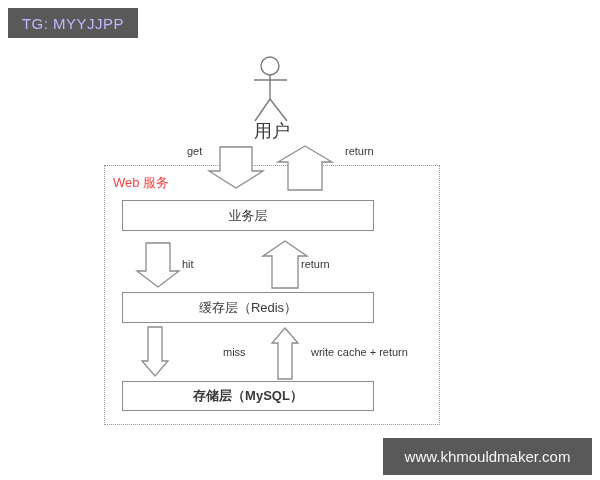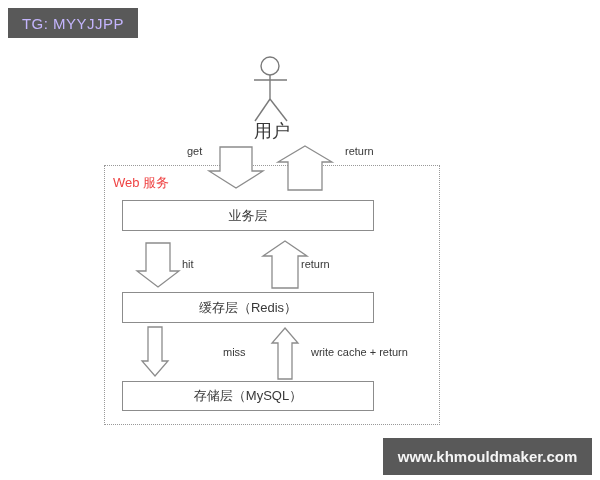--- a/index.html
+++ b/index.html
@@ -11,38 +11,38 @@
   }
   .badge {
     position:absolute; left:8px; top:8px; width:130px; height:30px;
     background:#595959; color:#c4b5fd; font-size:15px;
     display:flex; align-items:center; justify-content:center;
     letter-spacing:0.5px;
   }
   .watermark {
     position:absolute; left:383px; top:438px; width:209px; height:37px;
     background:#595959; color:#f5f5f5; font-size:15px;
-    display:flex; align-items:center; justify-content:center;font-weight:bold;
+    display:flex; align-items:center; justify-content:center;
   }
   .web-container {
     position:absolute; left:104px; top:165px; width:336px; height:260px;
     border:1px dotted #999999;
   }
   .web-label {
     position:absolute; left:8px; top:8px; font-size:13px; color:#ef4444;
   }
   .layer-box {
     position:absolute; left:122px; width:252px; height:31px;
     border:1px solid #8c8c8c; background:#ffffff;
     display:flex; align-items:center; justify-content:center;
     font-size:13px; color:#383838;
   }
   .layer-1 { top:200px; }
   .layer-2 { top:292px; }
-  .layer-3 { top:381px; height:30px; }
+  .layer-3 { top:381px; height:30px;font-weight:bold; }
   .diagram-svg { position:absolute; left:0; top:0; pointer-events:none; }
   .flow-label { position:absolute; font-size:11px; color:#383838; white-space:nowrap; }
   .lbl-get    { left:187px; top:145px; }
   .lbl-return-top { left:345px; top:145px; }
   .lbl-hit    { left:182px; top:258px; }
   .lbl-return-mid { left:301px; top:258px; }
   .lbl-miss   { left:176px; top:346px;margin-left:47px; }
   .lbl-write  { left:311px; top:346px; }
   .actor-label {
     position:absolute; left:254px; top:119px; width:36px;

